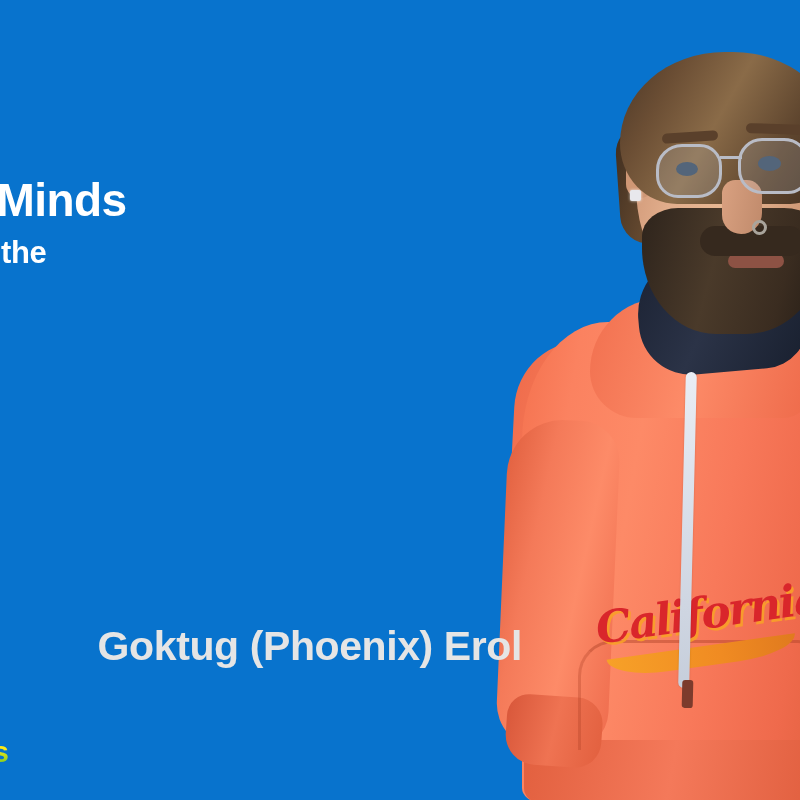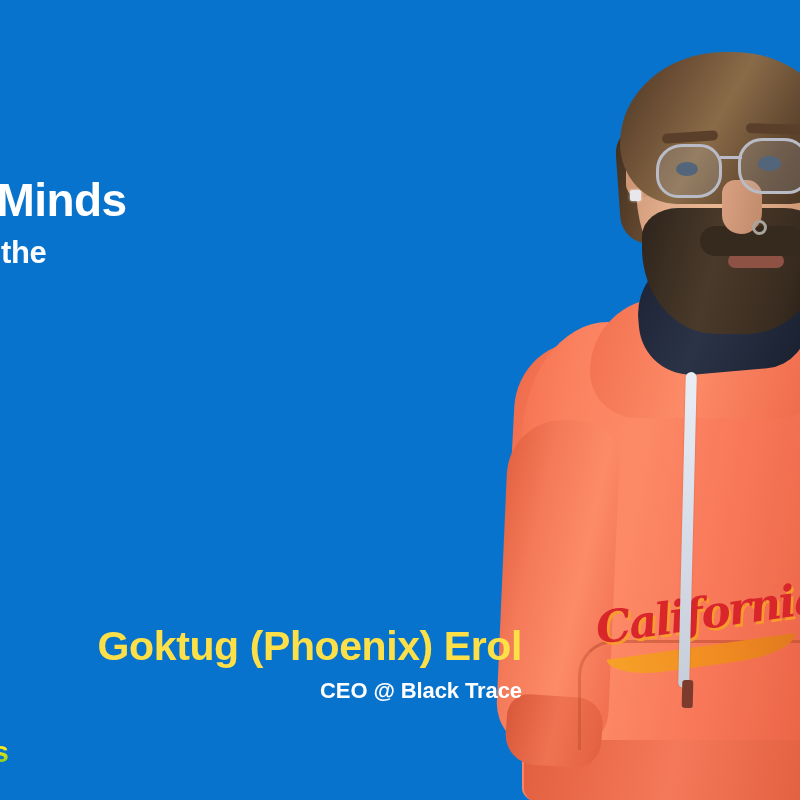--- a/index.html
+++ b/index.html
@@ -45,21 +45,21 @@
   .speaker-block {
     position: absolute;
     left: 0px;
     top: 626px;
     width: 522px;
     text-align: right;
   }
   .speaker-name {
     font-size: 41px;
     font-weight: bold;
-    color: #fde047;
+    color: #e5e5e5;
     letter-spacing: -0.4px;
     line-height: 1;
     white-space: nowrap;
   }
   .speaker-role {
     margin-top: 11px;
     font-size: 22px;
     font-weight: bold;
     color: #ffffff;
     letter-spacing: -0.1px;
@@ -395,18 +395,17 @@
     <div class="glasses-bridge"></div>
   </div>
 
   <div class="headline-block">
     <div class="headline">Corporate Minds</div>
     <div class="subheadline">ed Team before the</div>
   </div>
 
   <div class="speaker-block">
     <div class="speaker-name">Goktug (Phoenix) Erol</div>
-    <div class="speaker-role">CEO @ Black Trace</div>
   </div>
 
   <div class="brand-logo">alks</div>
 
 </div>
 
 </body></html>

